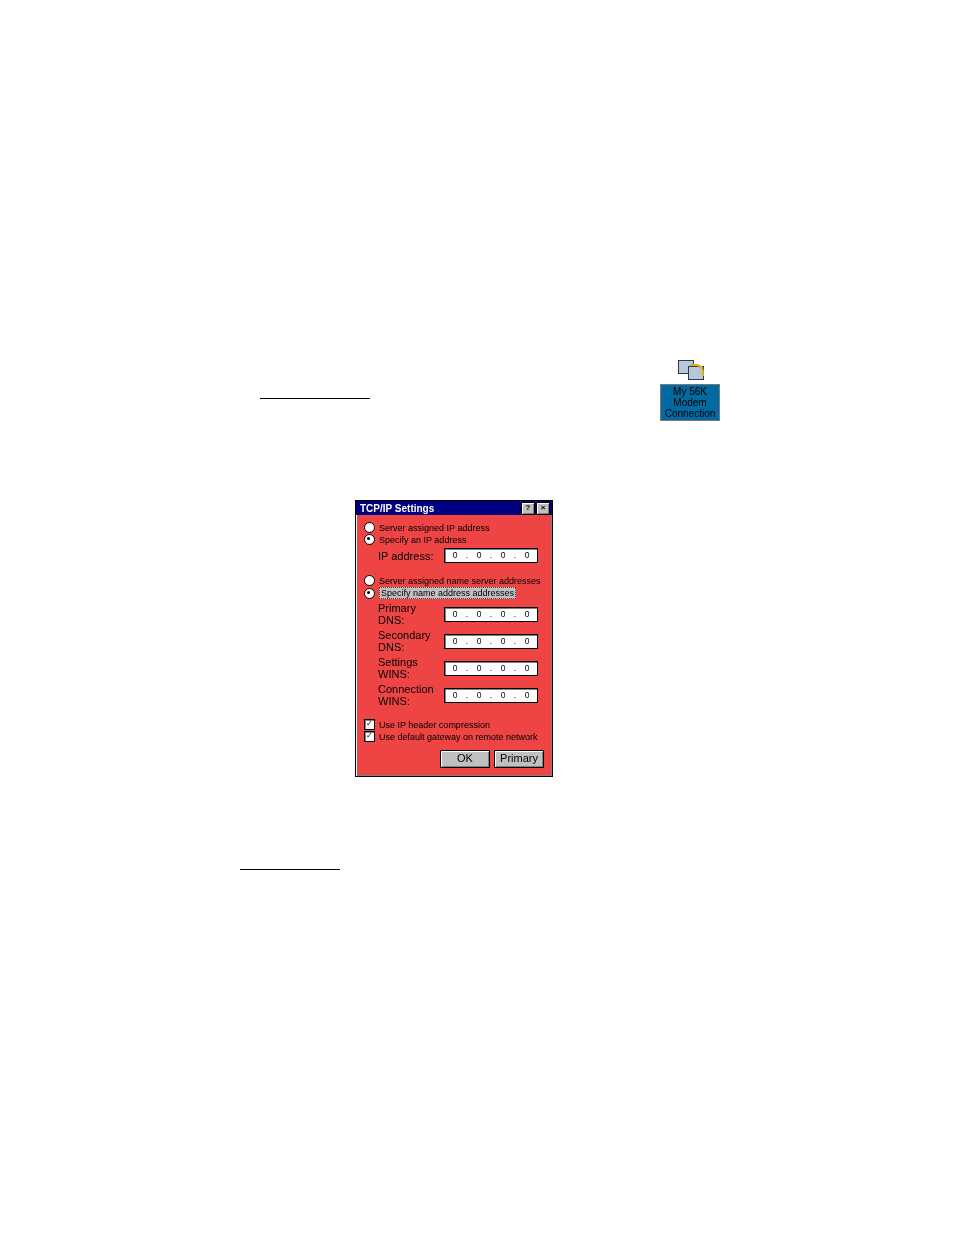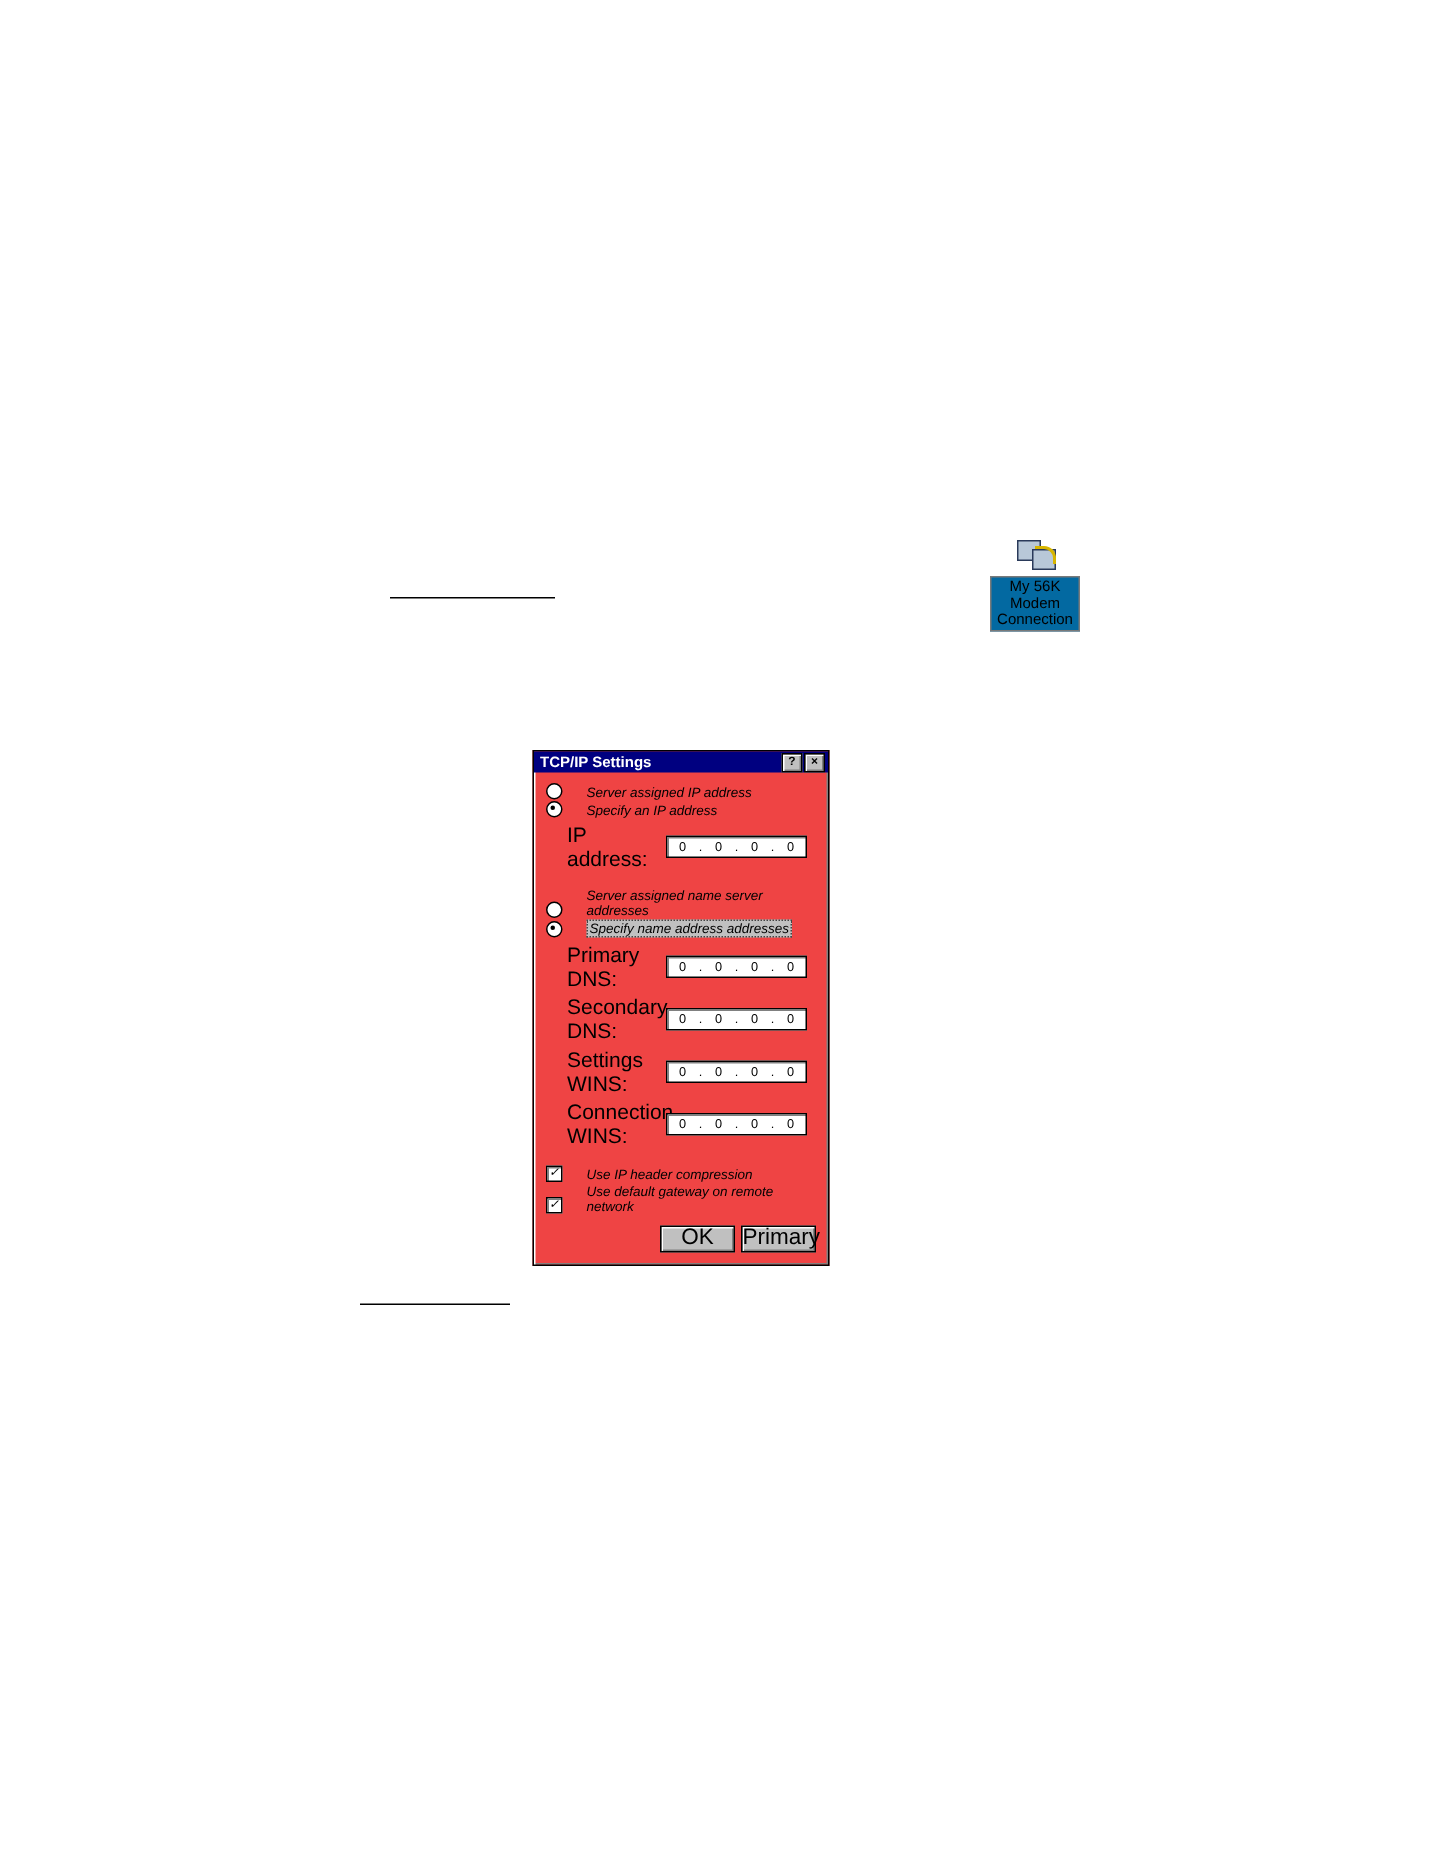--- a/index.html
+++ b/index.html
@@ -90,24 +90,23 @@
     font-weight: bold;
     cursor: pointer;
   }
   .dlg-body {
     padding: 6px 8px 8px;
     font-size: 9px;
     color: #000;
   }
   .radio-row, .check-row {
     display: flex;
-    align-items: flex-end;
-    gap: 16px;
+    align-items: center;
+    gap: 4px;
     margin: 1px 0;
-    font-style: italic;
   }
   .radio {
     width: 9px;
     height: 9px;
     border-radius: 50%;
     border: 1px solid #000;
     background: #fff;
     position: relative;
     flex-shrink: 0;
   }
@@ -139,21 +138,21 @@
   .checkbox.checked::after { content: "✓"; }
   .indent { padding-left: 14px; }
   .field-row {
     display: flex;
     align-items: center;
     gap: 4px;
     margin: 3px 0;
   }
   .field-label {
     width: 62px;
-    font-size: 14px;
+    font-size: 11px;
   }
   .ip-box {
     border: 1px solid #000;
     box-shadow: inset 1px 1px 0 #808080, inset -1px -1px 0 #fff;
     background: #fff;
     width: 92px;
     height: 13px;
     font-size: 8.5px;
     line-height: 13px;
     text-align: center;
@@ -176,21 +175,21 @@
     justify-content: flex-end;
     gap: 4px;
     margin-top: 8px;
   }
   .btn {
     width: 48px;
     height: 16px;
     background: #c0c0c0;
     border: 1px solid #000;
     box-shadow: inset 1px 1px 0 #fff, inset -1px -1px 0 #808080;
-    font-size: 15px;
+    font-size: 11px;
     line-height: 14px;
     text-align: center;
     cursor: pointer;
   }
   
   .ul-mark {
     position: absolute;
     border-bottom: 1px solid #000;
   }
   .ul1 { top: 398px; left: 260px; width: 110px; }

